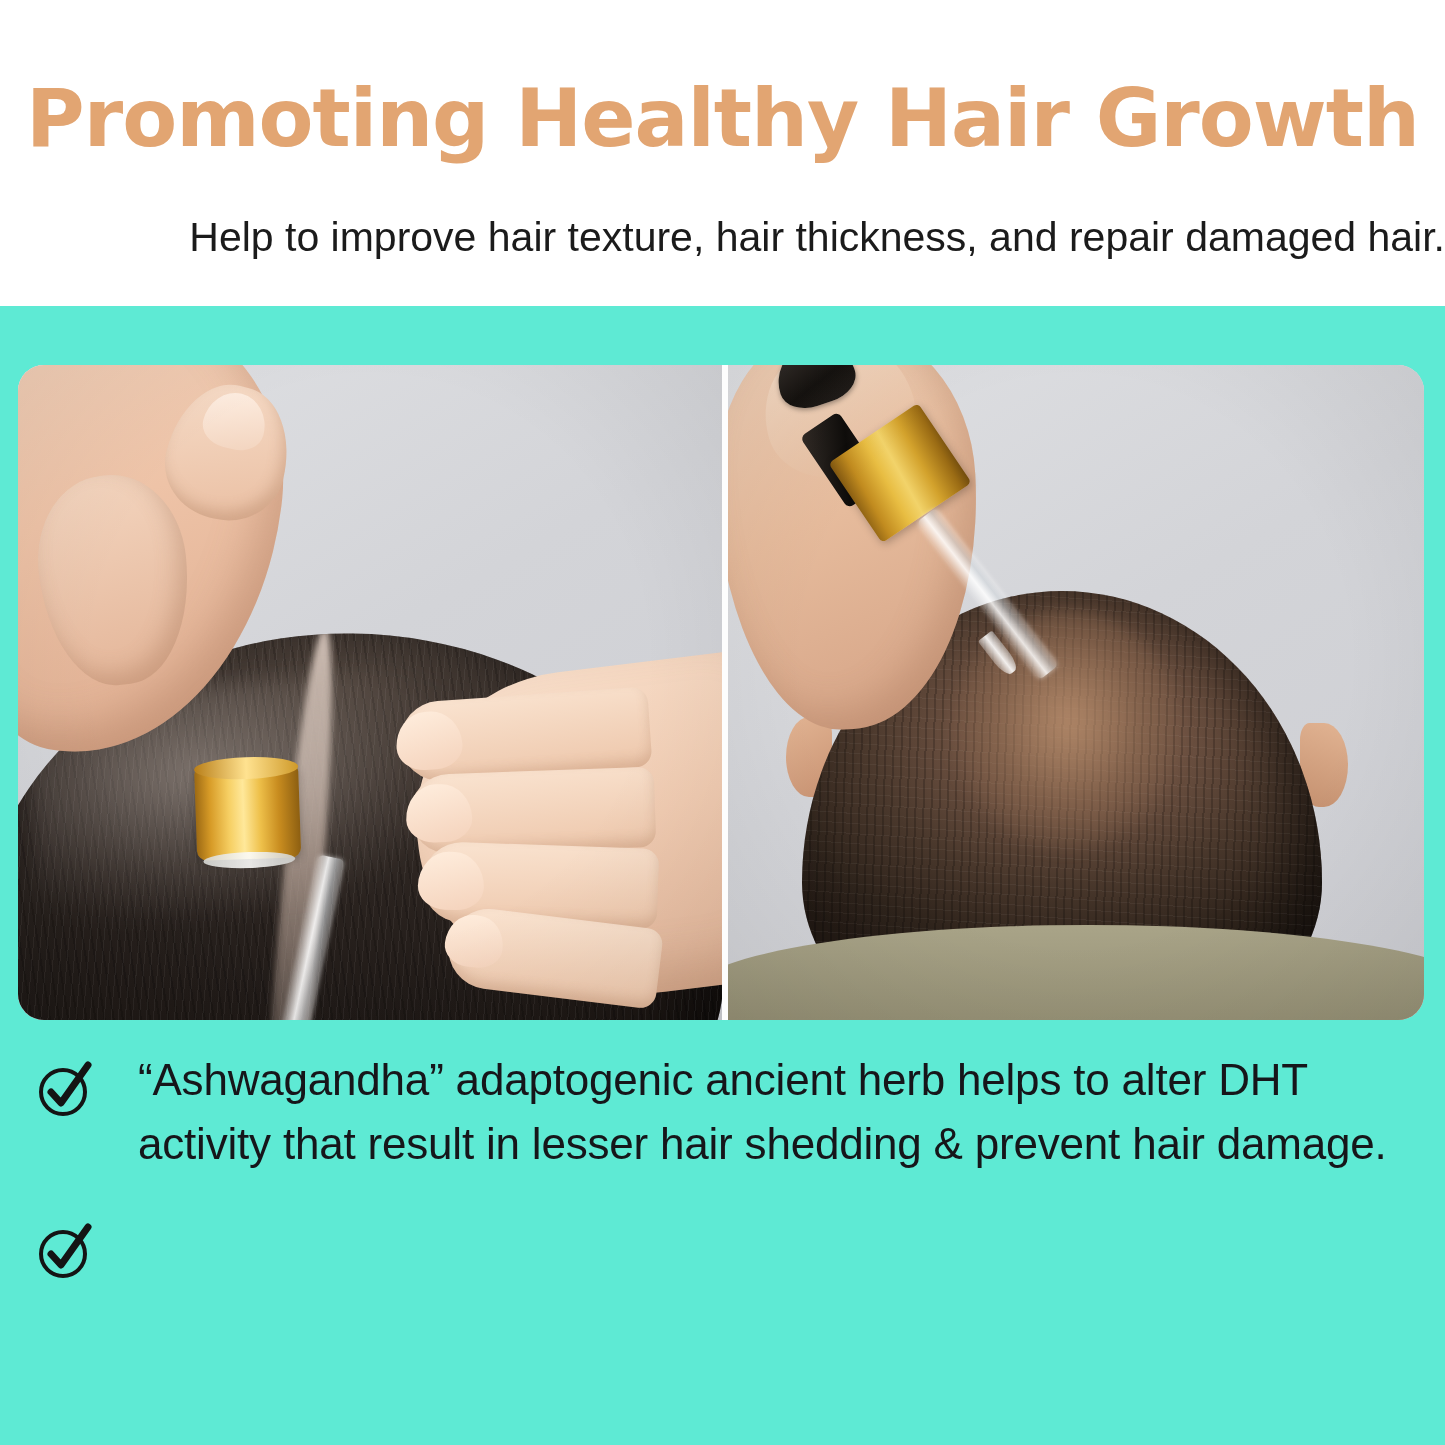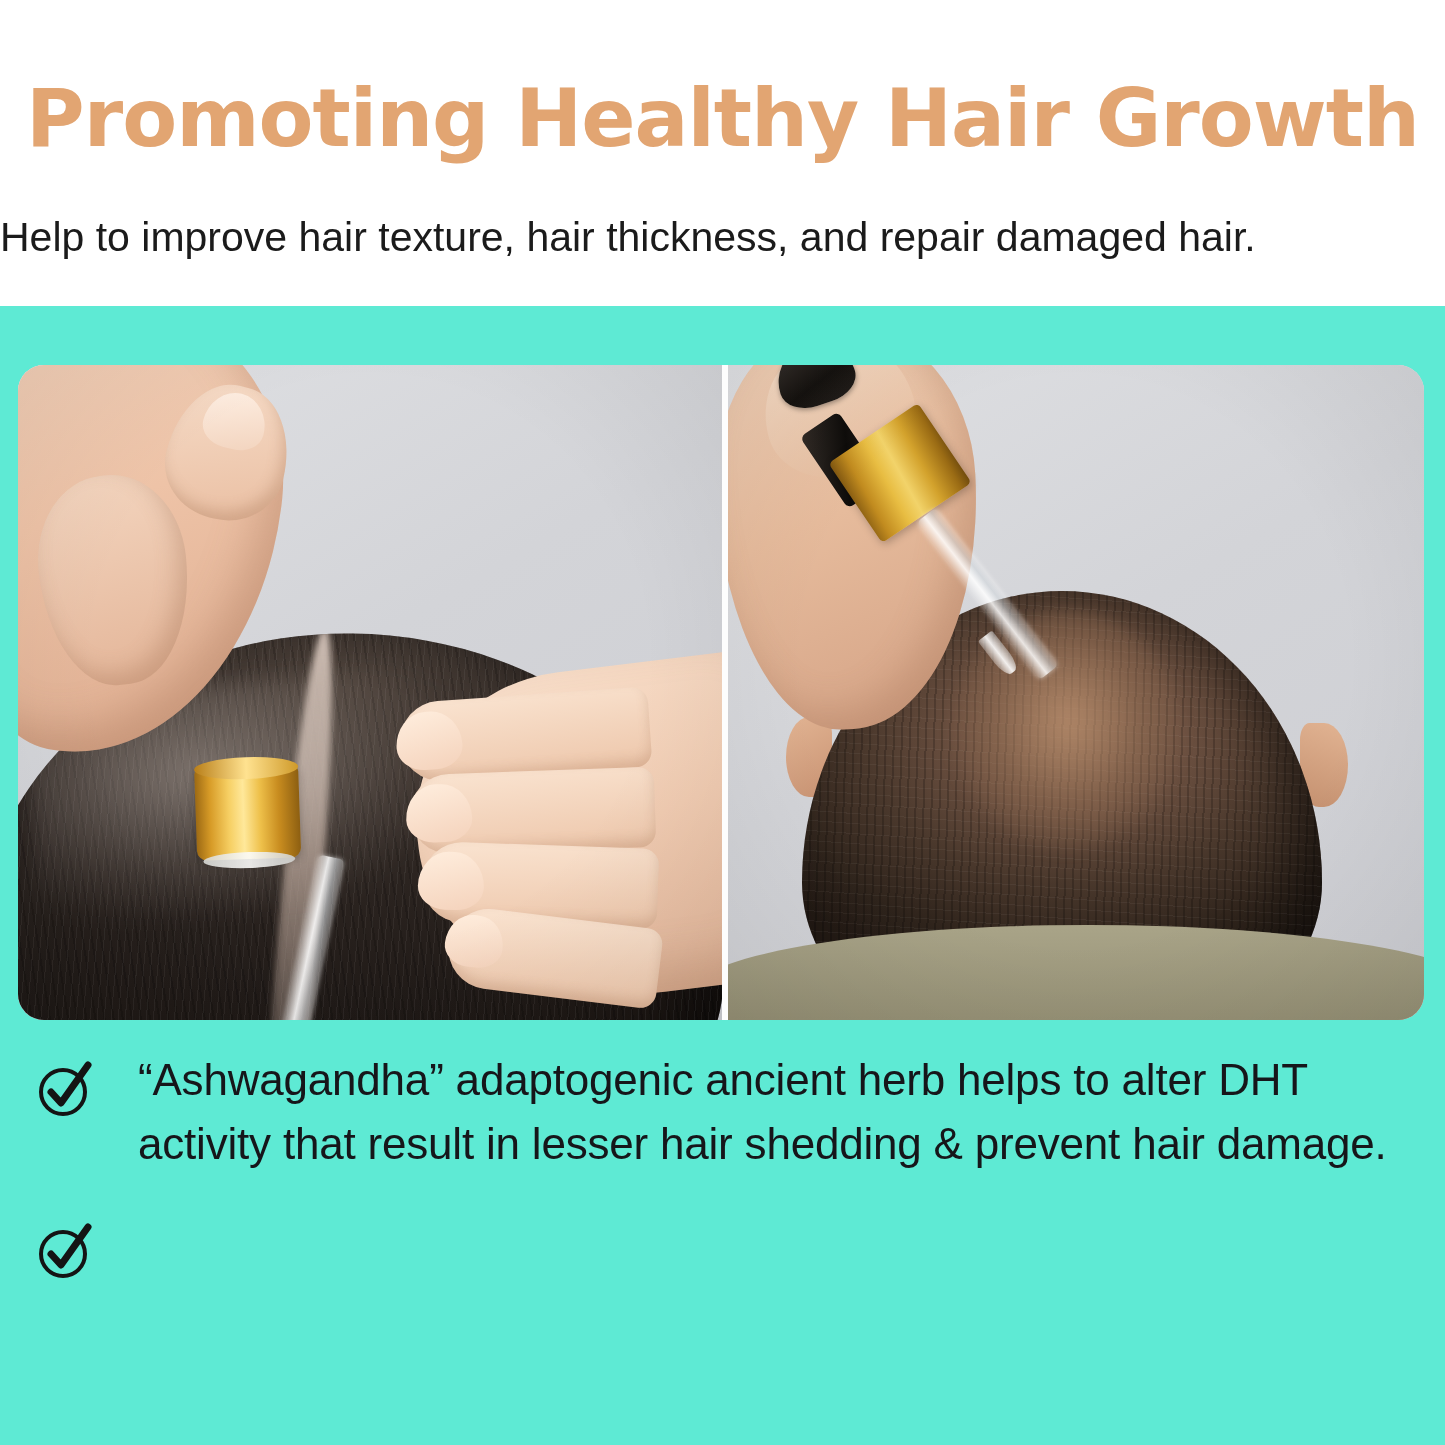--- a/index.html
+++ b/index.html
@@ -22,21 +22,21 @@
     font-family:"DejaVu Sans", sans-serif;
     font-weight:700;
     font-size:80px;
     line-height:86px;
     letter-spacing:-1px;
     color:#e2a572;
     white-space:nowrap;
   }
   .subtitle{
     position:absolute; left:0; top:180px; width:1445px;
-    text-align:left;
+    text-align:right;
     font-family:"Liberation Sans", sans-serif;
     font-weight:400;
     font-size:41px;
     line-height:50px;
     color:#1b1b1b;
     white-space:nowrap;
   }
 
   
   .body-panel{

